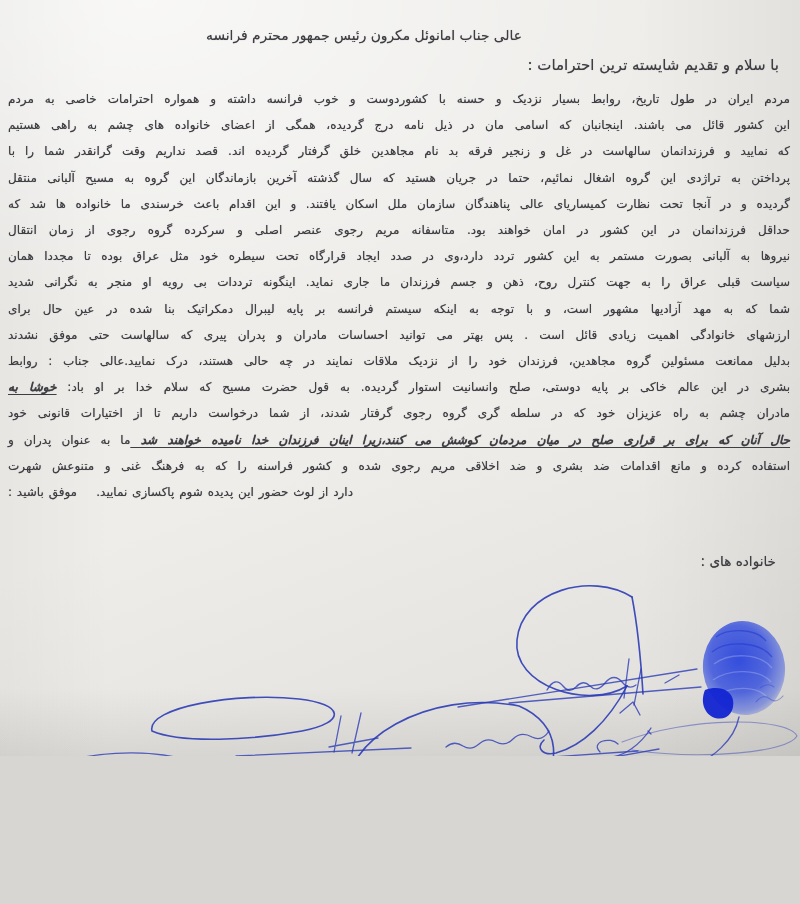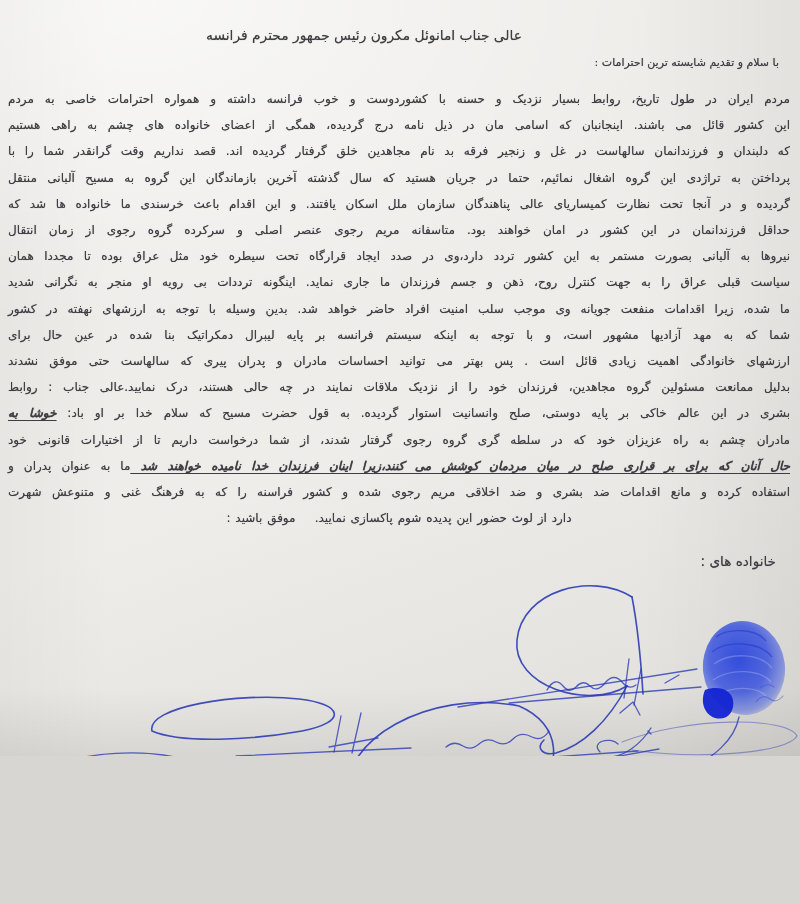--- a/index.html
+++ b/index.html
@@ -10,25 +10,25 @@
       linear-gradient(160deg, rgba(0,0,0,0) 55%, rgba(70,64,55,.05) 82%, rgba(70,64,55,.09) 100%),
       linear-gradient(90deg, rgba(0,0,0,.03), rgba(0,0,0,0) 14%, rgba(0,0,0,0) 80%, rgba(0,0,0,.05)),
       linear-gradient(180deg, rgba(0,0,0,0) 91%, rgba(80,74,64,.10)),
       var(--paper,#eeedea);
     font-family:"DejaVu Sans",sans-serif;
   }
   .doc-text{position:absolute;inset:0;direction:rtl;color:var(--text,#3e3d42);
     text-shadow:0 0 .7px rgba(50,50,56,.6);}
   .title{position:absolute;top:27px;left:0;right:72px;text-align:center;
     font-size:13.8px;letter-spacing:.2px;}
-  .salutation{position:absolute;top:56px;right:21px;font-size:11px;}
+  .salutation{position:absolute;top:56px;right:21px;font-size:15px;}
   .letter-body{position:absolute;top:86px;right:10px;left:8px;}
   .line{font-size:12px;line-height:26.2px;text-align:justify;text-align-last:justify;
     word-spacing:1px;}
-  .line.line-end{text-align-last:auto;text-align:center;}
+  .line.line-end{text-align-last:auto;text-align:left;}
   .u{font-style:italic;font-weight:bold;text-decoration:underline;text-underline-offset:3px;}
   .families-label{position:absolute;top:553px;right:24px;font-size:13.6px;direction:rtl;}
   .ink-layer{position:absolute;inset:0;pointer-events:none;}
   .s{fill:none;stroke:var(--ink,#2c3cb6);stroke-width:1.6;stroke-linecap:round;stroke-linejoin:round;opacity:.9;}
   .s2{stroke-width:1.3;opacity:.8;}
   .sf{fill:none;stroke:var(--ink,#2c3cb6);stroke-width:1.1;opacity:.45;stroke-linecap:round;}
   .edge{fill:none;stroke:var(--edge,#2a2722);stroke-width:2.3;opacity:.92;}
   .edge2{fill:none;stroke:#6a6359;stroke-width:1;opacity:.3;}
   .ridge{fill:none;stroke:#cdd4f4;stroke-width:1.4;opacity:.3;}
   .ridge-d{fill:none;stroke:#1b32cf;stroke-width:1.4;opacity:.5;}
@@ -36,27 +36,26 @@
 </head>
 <body>
 
 <div class="paper" style="--paper: #eeedea; --text: #3e3d42; --ink: #2c3cb6; --edge: #2a2722;">
   <div class="doc-text">
     <div class="title">عالی جناب امانوئل مکرون رئیس جمهور محترم فرانسه</div>
     <div class="salutation">با سلام و تقدیم شایسته ترین احترامات :</div>
     <div class="letter-body">
         <div class="line"><span>مردم ایران در طول تاریخ، روابط بسیار نزدیک و حسنه با کشوردوست و خوب  فرانسه داشته و همواره احترامات خاصی به مردم</span></div>
         <div class="line"><span>این کشور قائل می باشند.  اینجانبان که اسامی مان در ذیل نامه درج گردیده، همگی از اعضای خانواده های چشم به راهی هستیم</span></div>
-        <div class="line"><span>که دلبندان و فرزندانمان سالهاست در غل و زنجیر فرقه بد نام مجاهدین خلق گرفتار گردیده اند. قصد نداریم وقت گرانقدر شما را با</span></div>
+        <div class="line"><span>که نمایید و فرزندانمان سالهاست در غل و زنجیر فرقه بد نام مجاهدین خلق گرفتار گردیده اند. قصد نداریم وقت گرانقدر شما را با</span></div>
         <div class="line"><span>پرداختن به تراژدی این گروه اشغال نمائیم، حتما در جریان هستید که سال گذشته آخرین بازماندگان  این گروه به مسیح آلبانی منتقل</span></div>
         <div class="line"><span>گردیده و در آنجا تحت نظارت کمیساریای عالی پناهندگان سازمان ملل اسکان یافتند. و این اقدام باعث خرسندی ما خانواده ها شد که</span></div>
         <div class="line"><span>حداقل فرزندانمان  در این کشور در امان خواهند بود. متاسفانه مریم رجوی عنصر اصلی و سرکرده گروه رجوی از زمان انتقال</span></div>
         <div class="line"><span>نیروها به آلبانی بصورت مستمر به این کشور تردد دارد،وی در صدد ایجاد قرارگاه تحت سیطره خود مثل عراق بوده  تا مجددا همان</span></div>
         <div class="line"><span>سیاست قبلی عراق را  به جهت کنترل روح، ذهن و جسم فرزندان ما جاری نماید. اینگونه ترددات بی رویه او منجر به نگرانی شدید</span></div>
-        <div class="line"><span>ما شده، زیرا اقدامات منفعت جویانه وی موجب سلب امنیت افراد حاضر خواهد شد. بدین وسیله با توجه به ارزشهای نهفته در کشور</span></div>
         <div class="line"><span>شما که به مهد آزادیها مشهور است، و با توجه به اینکه سیستم فرانسه بر پایه  لیبرال دمکراتیک بنا شده در عین حال برای</span></div>
         <div class="line"><span>ارزشهای خانوادگی اهمیت زیادی قائل است . پس بهتر می توانید احساسات مادران و پدران پیری که سالهاست حتی موفق نشدند</span></div>
         <div class="line"><span>بدلیل ممانعت مسئولین گروه مجاهدین، فرزندان خود را از نزدیک ملاقات نمایند در چه حالی هستند، درک نمایید.عالی جناب : روابط</span></div>
         <div class="line"><span>بشری در این عالم خاکی بر پایه دوستی، صلح وانسانیت  استوار گردیده. به قول حضرت مسیح که سلام خدا بر او باد: </span><span class="u">خوشا به</span></div>
         <div class="line"><span>مادران چشم به راه عزیزان خود که در سلطه گری گروه رجوی گرفتار شدند، از شما درخواست داریم تا از اختیارات قانونی خود</span></div>
         <div class="line"><span class="u">حال آنان که برای بر قراری صلح در میان مردمان کوشش می کنند،زیرا اینان فرزندان خدا نامیده خواهند شد </span><span> ما به عنوان پدران و</span></div>
         <div class="line"><span>استفاده کرده و مانع اقدامات ضد بشری و ضد اخلاقی مریم رجوی شده و کشور فراسنه را که به فرهنگ غنی و متنوعش شهرت</span></div>
         <div class="line line-end"><span>دارد از لوث حضور این پدیده شوم پاکسازی نمایید.&nbsp;&nbsp;&nbsp; موفق باشید :</span></div>
       </div>
     <div class="families-label">خانواده های :</div>

